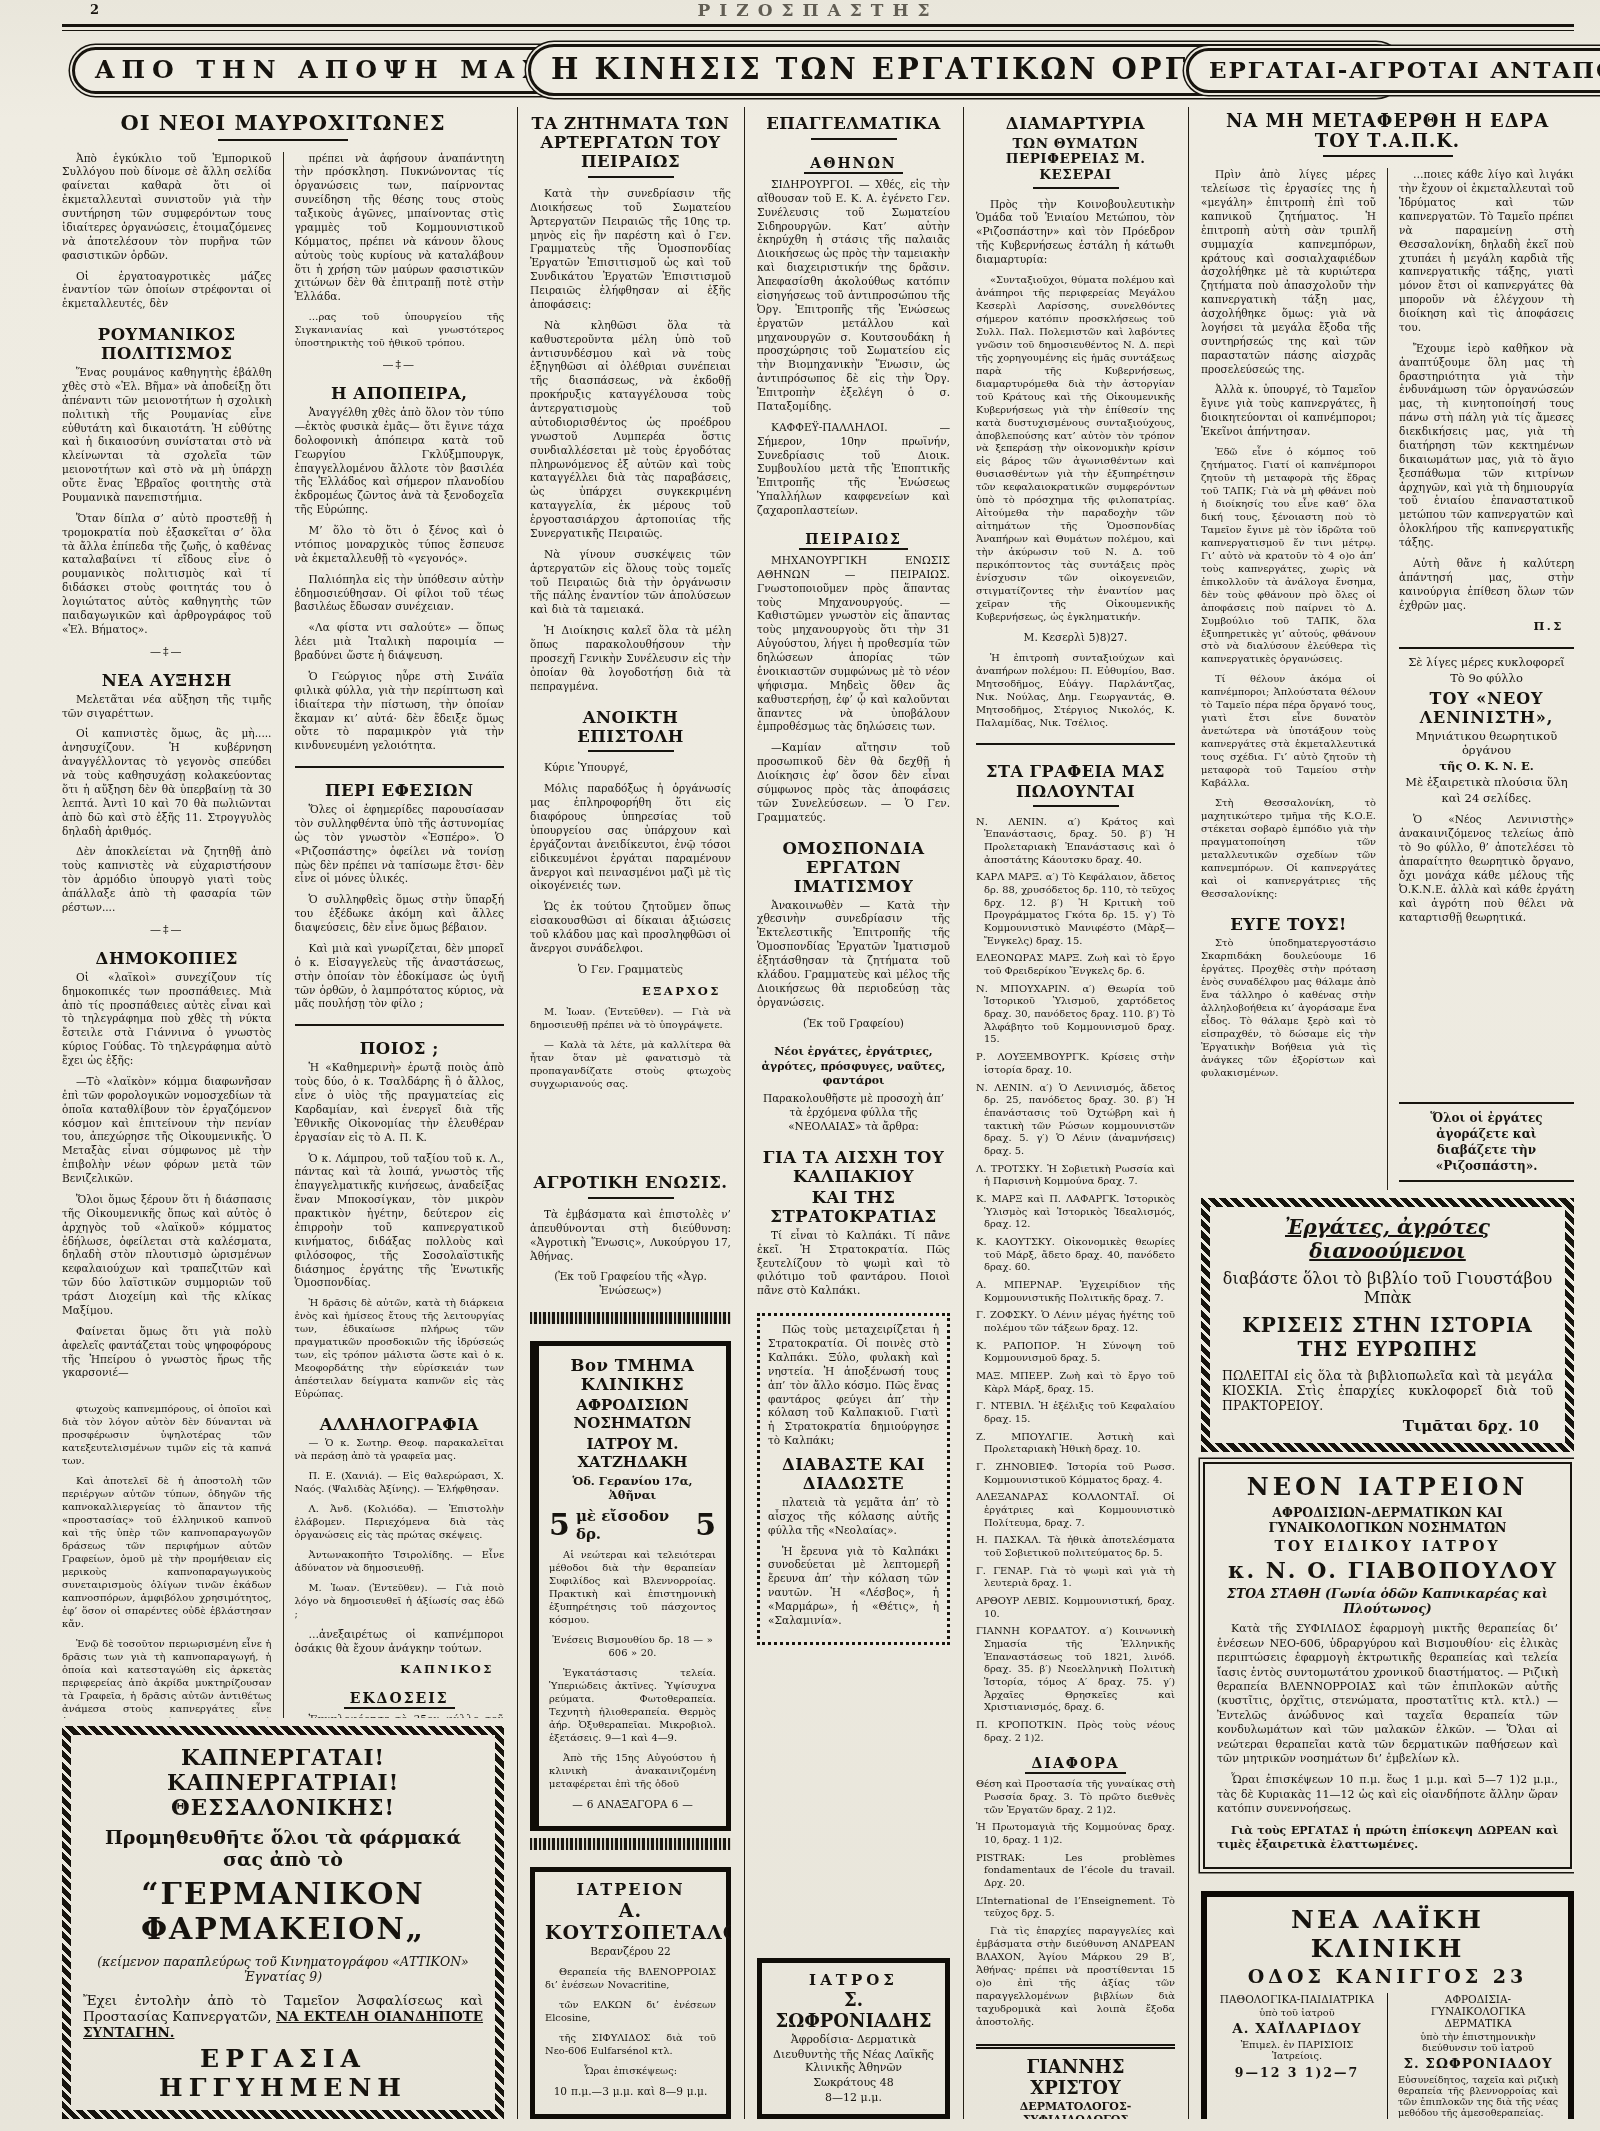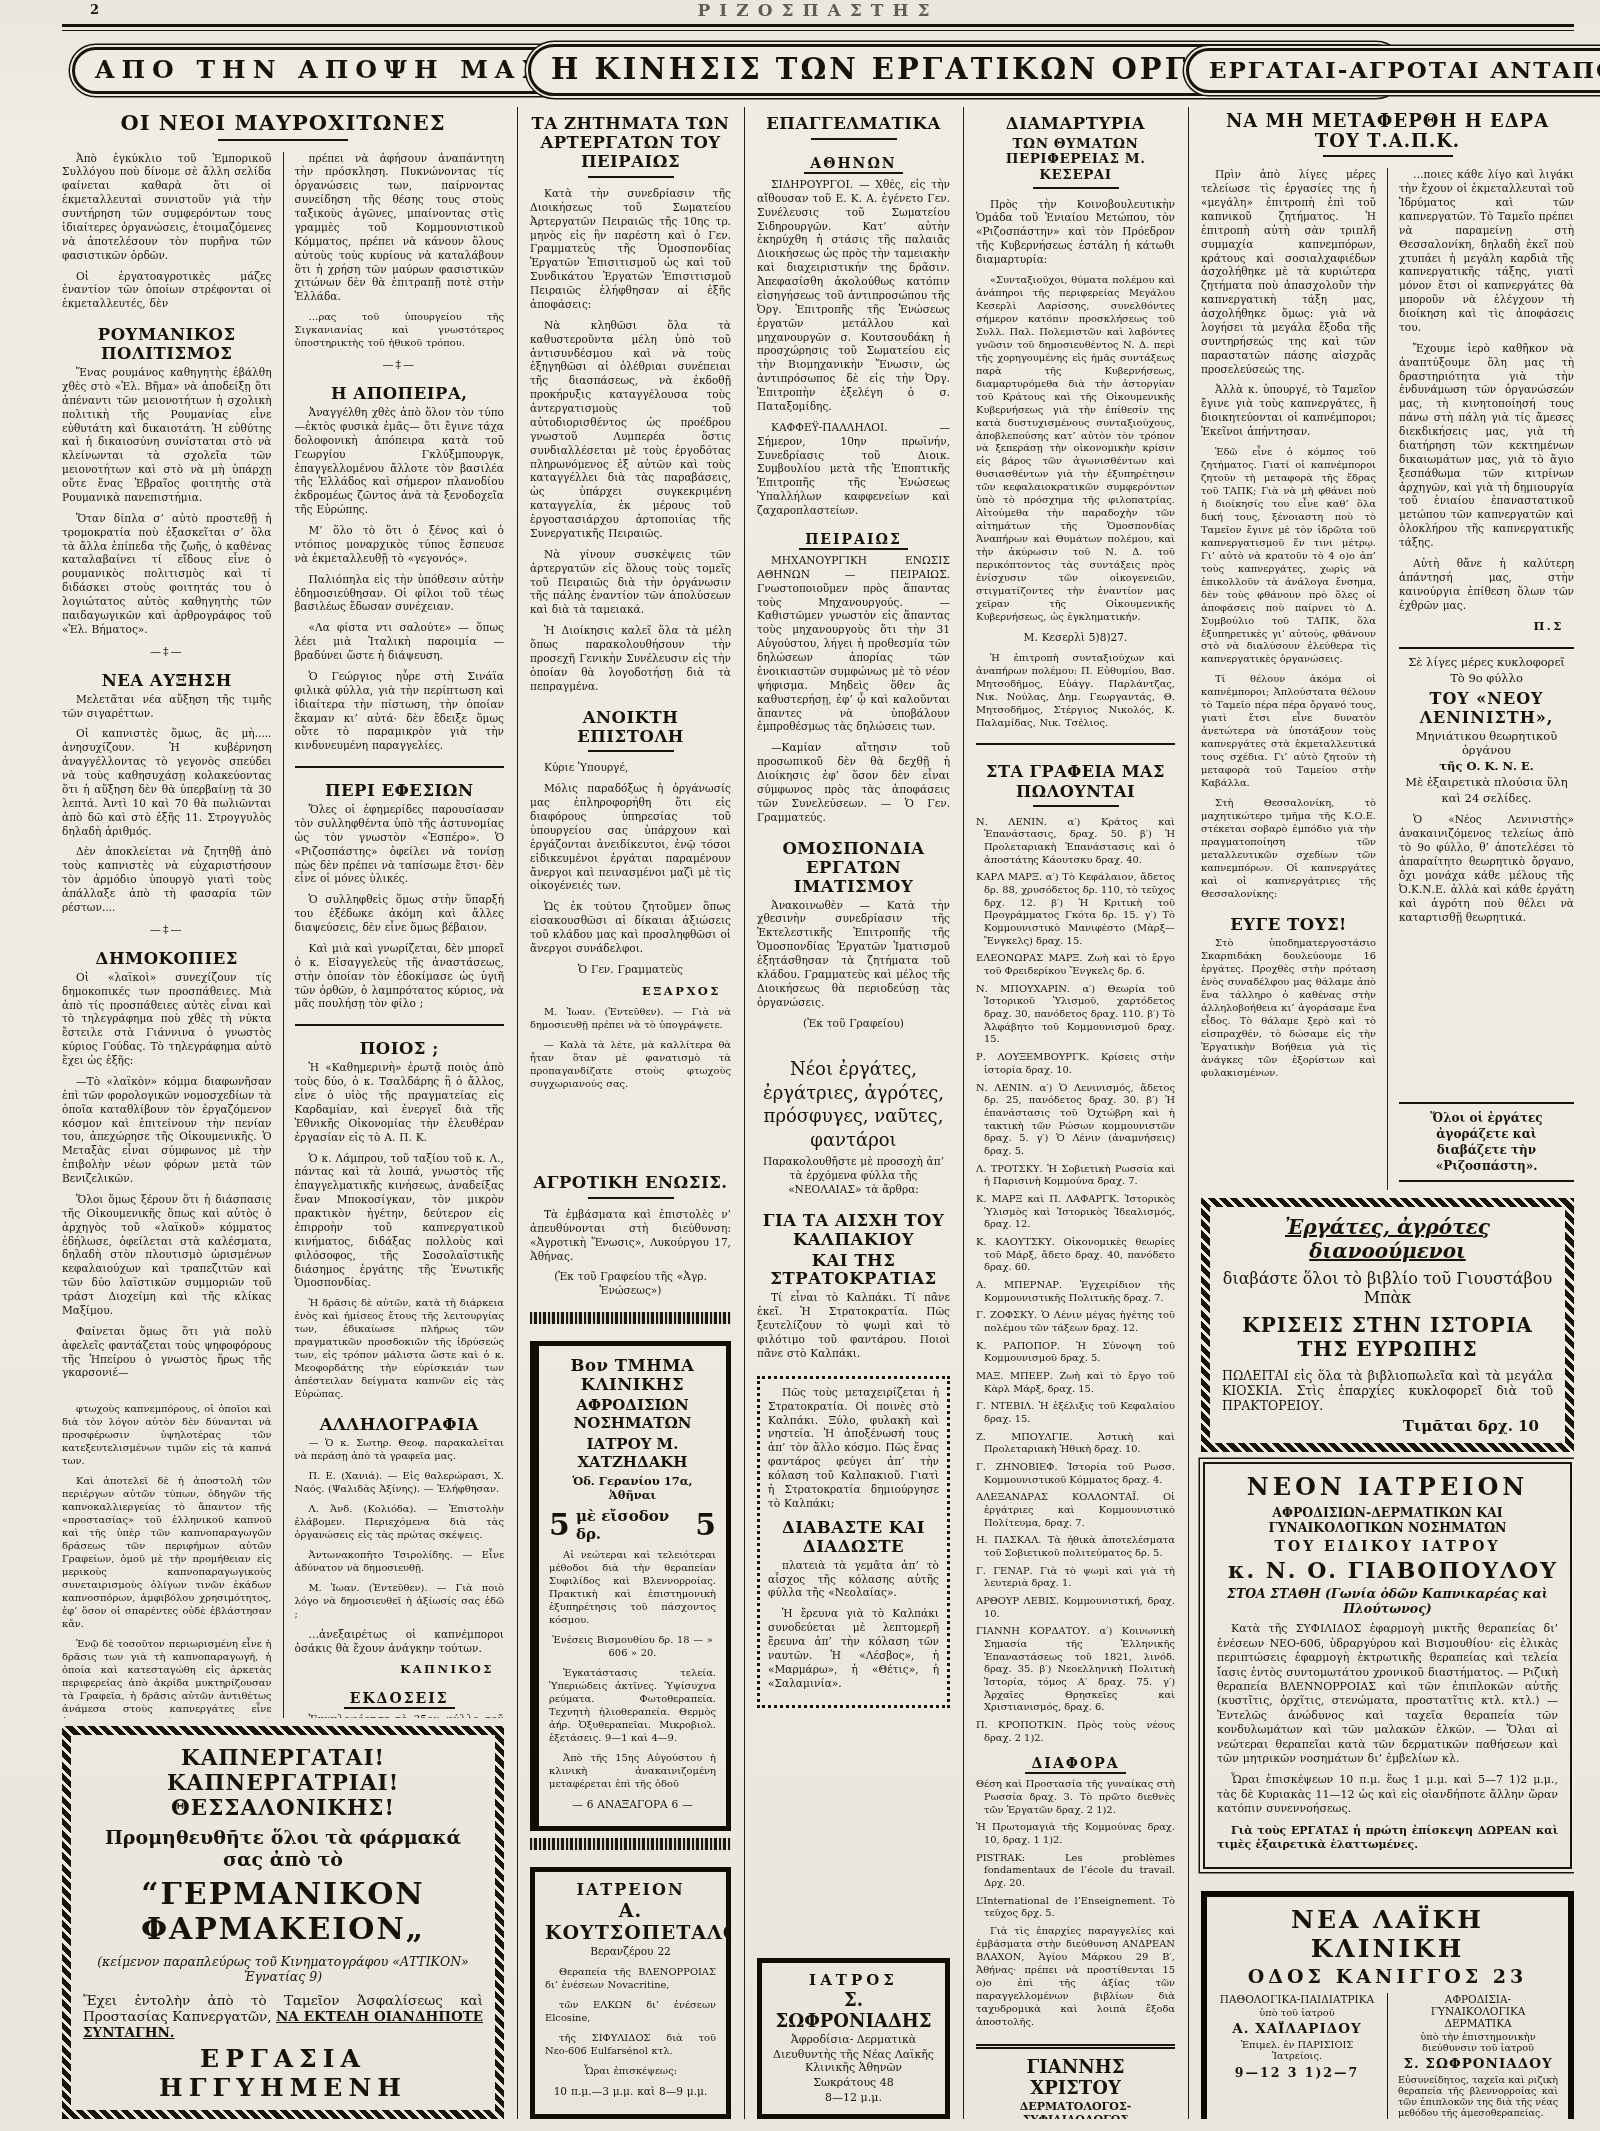--- a/index.html
+++ b/index.html
@@ -88,21 +88,21 @@
   .lkcols{display:flex;gap:10px}
   .lkcols>div{flex:1;min-width:0}
   .lkcols>div+div{border-left:1.4px solid #17140e;padding-left:10px}
   .lkh{text-align:center;font-weight:normal;font-size:10.5px;margin:0 0 2px}
   .lks{text-align:center;font-size:9.8px;margin:0 0 2px}
   .lkn{text-align:center;font-weight:bold;font-size:13.5px;letter-spacing:1px;margin:2px 0 3px}
   .lkd{font-size:9.6px;text-align:justify;margin:0 0 3px}
   .lkhrs{text-align:center;font-weight:bold;font-size:12.5px;letter-spacing:2px;margin:4px 0}
   .shoph{font-weight:bold;text-align:center;font-size:17px;letter-spacing:.5px;margin:10px 0 2px;transform:scaleX(.95)}
   .bk{margin:0 0 5px;font-size:9.9px;line-height:1.28;text-align:justify;text-indent:0;padding-left:8px;text-indent:-8px}
-  .youth{font-weight:normal;text-align:center;font-size:18px;line-height:1.3;margin:20px 0 4px}
+  .youth{font-weight:bold;text-align:center;font-size:11px;line-height:1.3;margin:8px 0 4px}
   .lensm{text-align:center;font-size:11.5px;margin:0 0 2px}
   .lenb{text-align:center;font-weight:bold;font-size:16px;letter-spacing:1px;margin:2px 0}
   .sof1{text-align:center;font-weight:bold;font-size:15px;letter-spacing:4px;margin:0}
   .sof2{text-align:center;font-weight:bold;font-size:18px;margin:0 0 2px}
   .sofl{text-align:center;font-size:11px;margin:0 0 2px}
 </style>
 </head>
 <body>
 
 <div class="sheet">
@@ -161,21 +161,21 @@
         </div>
         <div class="sc">
           <p class="bp">πρέπει νὰ ἀφήσουν ἀναπάντητη τὴν πρόσκληση. Πυκνώνοντας τίς ὀργανώσεις των, παίρνοντας συνείδηση τῆς θέσης τους στοὺς ταξικοὺς ἀγῶνες, μπαίνοντας στὶς γραμμὲς τοῦ Κομμουνιστικοῦ Κόμματος, πρέπει νὰ κάνουν ὅλους αὐτοὺς τοὺς κυρίους νὰ καταλάβουν ὅτι ἡ χρήση τῶν μαύρων φασιστικῶν χιτώνων δὲν θὰ ἐπιτραπῇ ποτὲ στὴν Ἑλλάδα.</p>
           <p class="bp sm">…ρας τοῦ ὑπουργείου τῆς Σιγκανιανίας καὶ γνωστότερος ὑποστηρικτὴς τοῦ ἠθικοῦ τρόπου.</p>
           <div class="sep"></div>
           <div class="h2">Η ΑΠΟΠΕΙΡΑ,</div>
           <p class="bp">Ἀναγγέλθη χθὲς ἀπὸ ὅλον τὸν τύπο —ἐκτὸς φυσικὰ ἐμᾶς— ὅτι ἔγινε τάχα δολοφονικὴ ἀπόπειρα κατὰ τοῦ Γεωργίου Γκλύξμπουργκ, ἐπαγγελλομένου ἄλλοτε τὸν βασιλέα τῆς Ἑλλάδος καὶ σήμερον πλανοδίου ἐκδρομέως ζῶντος ἀνὰ τὰ ξενοδοχεῖα τῆς Εὐρώπης.</p>
           <p class="bp">Μ’ ὅλο τὸ ὅτι ὁ ξένος καὶ ὁ ντόπιος μοναρχικὸς τύπος ἔσπευσε νὰ ἐκμεταλλευθῇ τὸ «γεγονός».</p>
           <p class="bp">Παλιόπηλα εἰς τὴν ὑπόθεσιν αὐτὴν ἐδημοσιεύθησαν. Οἱ φίλοι τοῦ τέως βασιλέως ἔδωσαν συνέχειαν.</p>
           <p class="bp">«Λα φίστα ντι σαλούτε» — ὅπως λέει μιὰ Ἰταλικὴ παροιμία — βραδύνει ὥστε ἡ διάψευση.</p>
-          <p class="bp">Ὁ Γεώργιος ηὗρε στὴ Σινάϊα φιλικὰ φύλλα, γιὰ τὴν περίπτωση καὶ ἰδιαίτερα τὴν πίστωση, τὴν ὁποίαν ἔκαμαν κι’ αὐτά· δὲν ἔδειξε ὅμως οὔτε τὸ παραμικρὸν γιὰ τὴν κινδυνευμένη παραγγελίες.</p>
+          <p class="bp">Ὁ Γεώργιος ηὗρε στὴ Σινάϊα φιλικὰ φύλλα, γιὰ τὴν περίπτωση καὶ ἰδιαίτερα τὴν πίστωση, τὴν ὁποίαν ἔκαμαν κι’ αὐτά· δὲν ἔδειξε ὅμως οὔτε τὸ παραμικρὸν γιὰ τὴν κινδυνευμένη γελοιότητα.</p>
           <div class="hr2"></div>
           <div class="h2">ΠΕΡΙ ΕΦΕΣΙΩΝ</div>
           <p class="bp">Ὅλες οἱ ἐφημερίδες παρουσίασαν τὸν συλληφθέντα ὑπὸ τῆς ἀστυνομίας ὡς τὸν γνωστὸν «Ἐσπέρο». Ὁ «Ριζοσπάστης» ὀφείλει νὰ τονίσῃ πὼς δὲν πρέπει νὰ ταπίσωμε ἔτσι· δὲν εἶνε οἱ μόνες ὑλικές.</p>
           <p class="bp">Ὁ συλληφθεὶς ὅμως στὴν ὕπαρξή του ἐξέδωκε ἀκόμη καὶ ἄλλες διαψεύσεις, δὲν εἶνε ὅμως βέβαιον.</p>
           <p class="bp">Καὶ μιὰ καὶ γνωρίζεται, δὲν μπορεῖ ὁ κ. Εἰσαγγελεὺς τῆς ἀναστάσεως, στὴν ὁποίαν τὸν ἐδοκίμασε ὡς ὑγιῆ τῶν ὀρθῶν, ὁ λαμπρότατος κύριος, νὰ μᾶς πουλήσῃ τὸν φίλο ;</p>
           <div class="hr2"></div>
           <div class="h2">ΠΟΙΟΣ ;</div>
           <p class="bp">Ἡ «Καθημερινὴ» ἐρωτᾷ ποιὸς ἀπὸ τοὺς δύο, ὁ κ. Τσαλδάρης ἢ ὁ ἄλλος, εἶνε ὁ υἱὸς τῆς πραγματείας εἰς Καρδαμίαν, καὶ ἐνεργεῖ διὰ τῆς Ἐθνικῆς Οἰκονομίας τὴν ἐλευθέραν ἐργασίαν εἰς τὸ Α. Π. Κ.</p>
           <p class="bp">Ὁ κ. Λάμπρου, τοῦ ταξίου τοῦ κ. Λ., πάντας καὶ τὰ λοιπά, γνωστὸς τῆς ἐπαγγελματικῆς κινήσεως, ἀναδείξας ἕναν Μποκοσίγκαν, τὸν μικρὸν πρακτικὸν ἡγέτην, δεύτερον εἰς ἐπιρροὴν τοῦ καπνεργατικοῦ κινήματος, διδάξας πολλοὺς καὶ φιλόσοφος, τῆς Σοσολαϊστικῆς διάσημος ἐργάτης τῆς Ἑνωτικῆς Ὁμοσπονδίας.</p>
           <p class="bp sm">Ἡ δρᾶσις δὲ αὐτῶν, κατὰ τὴ διάρκεια ἑνὸς καὶ ἡμίσεος ἔτους τῆς λειτουργίας των, ἐδικαίωσε πλήρως τῶν πραγματικῶν προσδοκιῶν τῆς ἱδρύσεώς των, εἰς τρόπον μάλιστα ὥστε καὶ ὁ κ. Μεοφορδάτης τὴν εὑρίσκειάν των ἀπέστειλαν δείγματα καπνῶν εἰς τὰς Εὐρώπας.</p>

